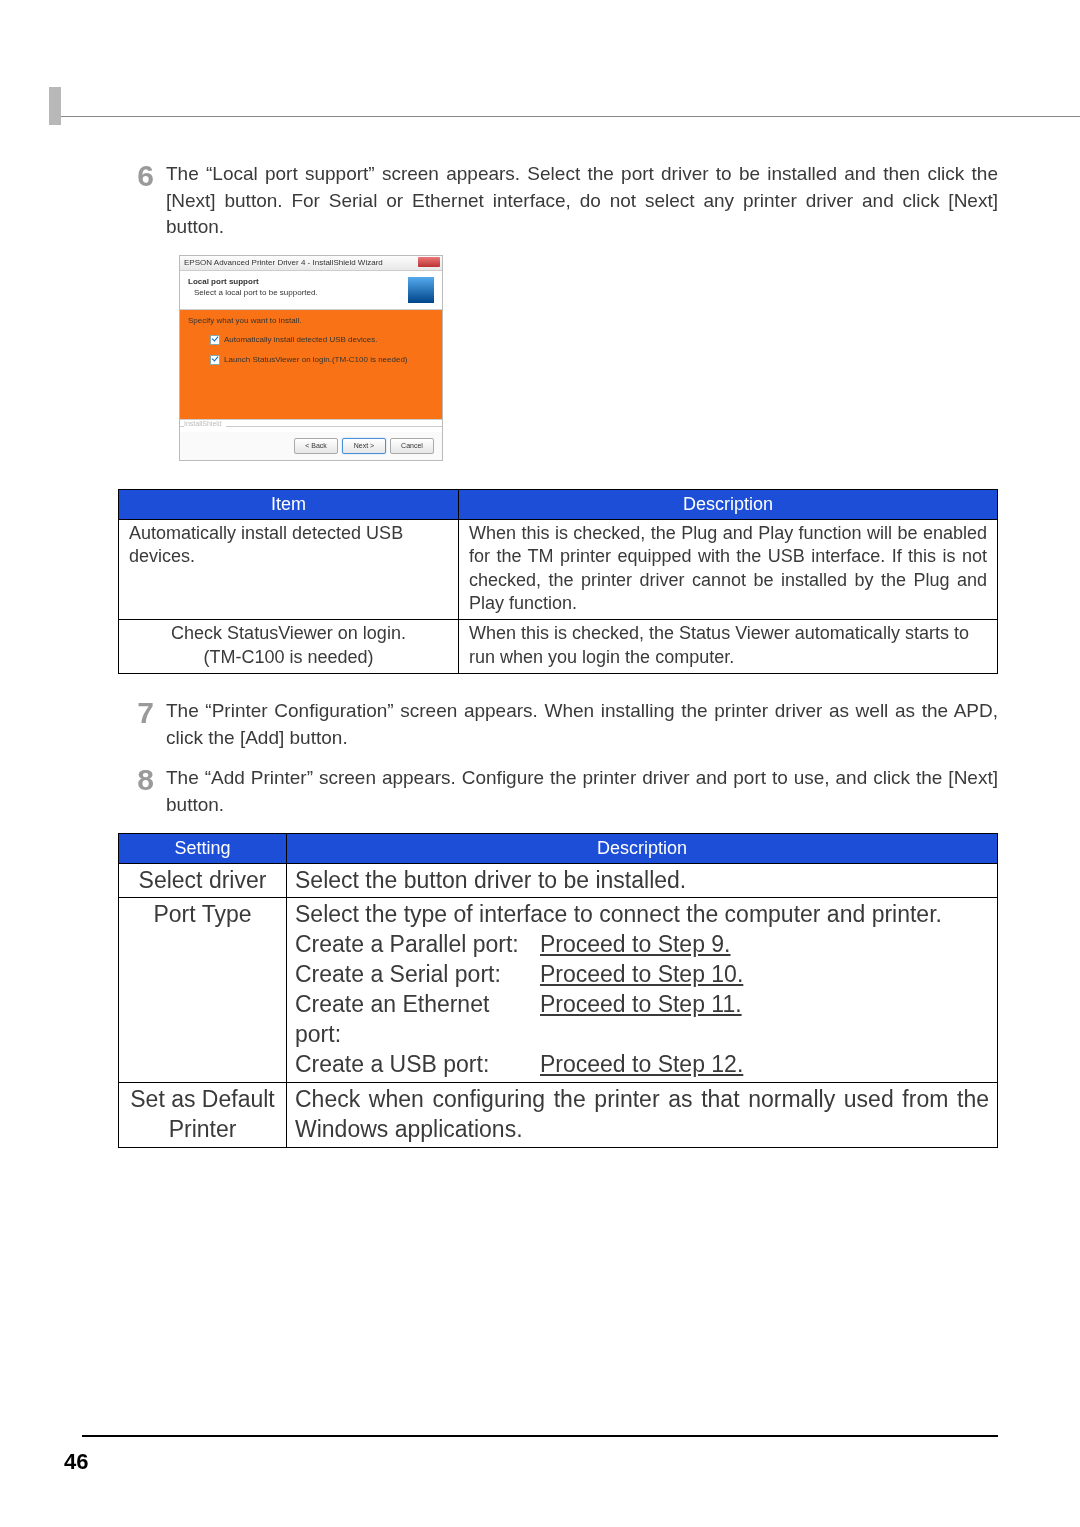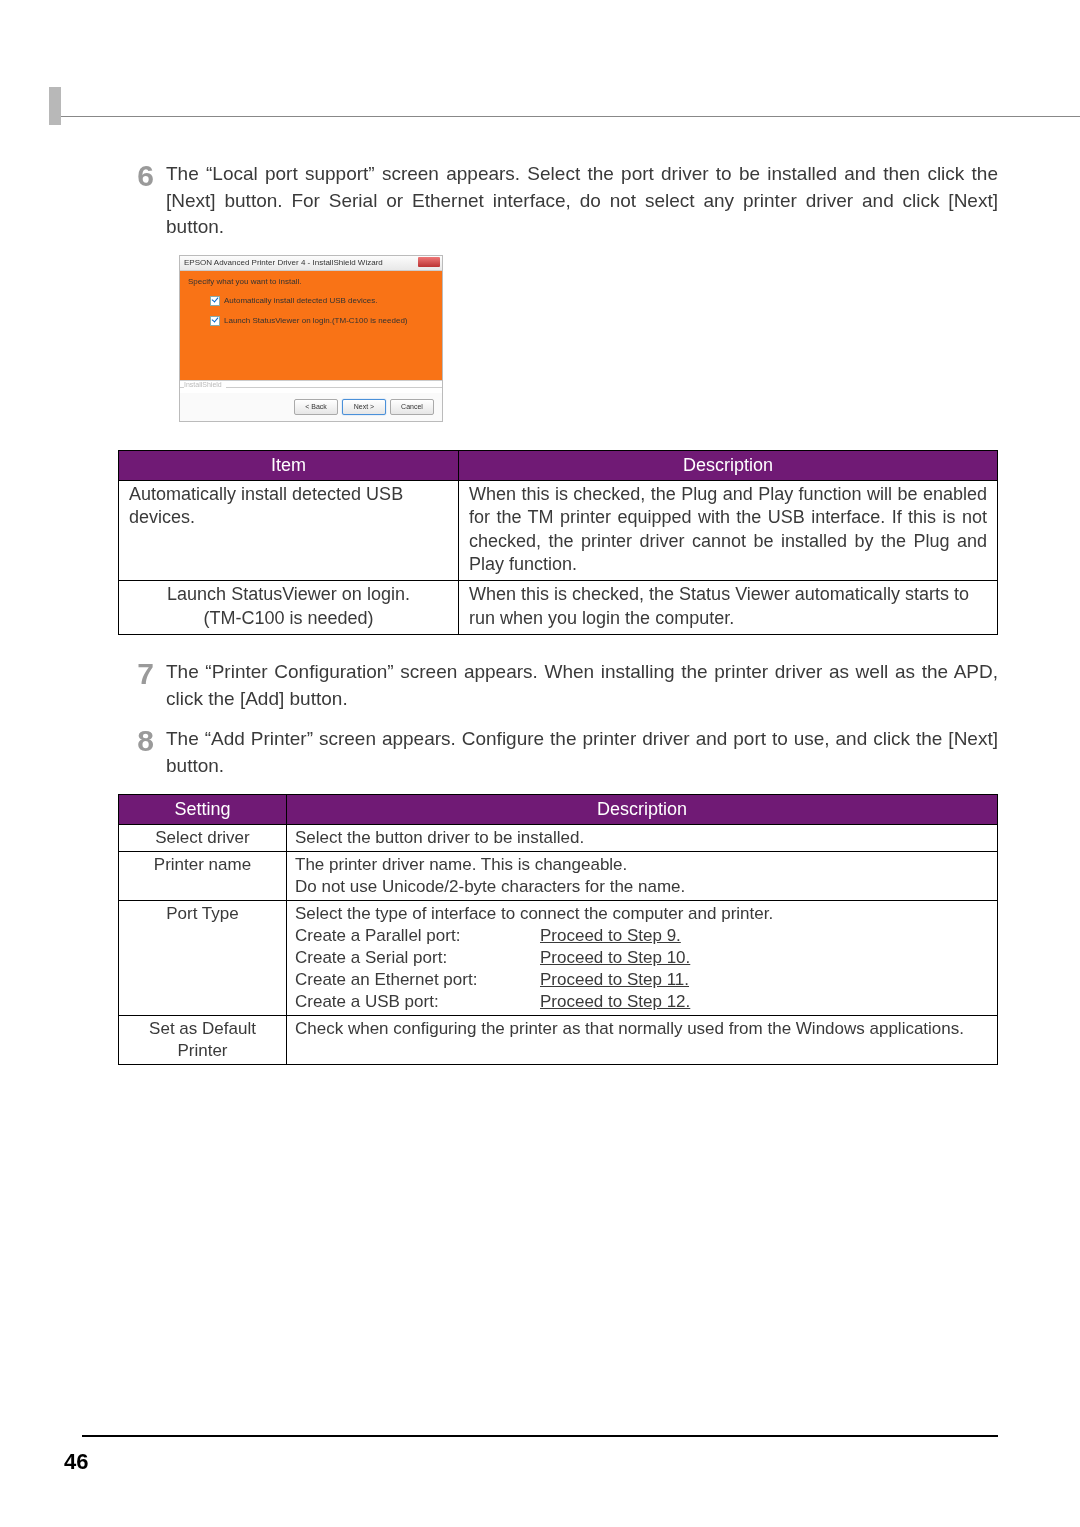--- a/index.html
+++ b/index.html
@@ -190,40 +190,40 @@
   }
 
   table.info {
     border-collapse: collapse;
     width: 100%;
     margin-bottom: 24px;
     font-size: 18px;
     color: #3a3a3a;
   }
   table.info th {
-    background: #701a75;
+    background: #1d4ed8;
     color: #fff;
     font-weight: 400;
     text-align: center;
     padding: 4px 8px;
     border: 1px solid #000;
   }
   table.info td {
     border: 1px solid #000;
     padding: 2px 10px 4px 10px;
     vertical-align: top;
     line-height: 1.3;
   }
   .center { text-align: center; }
   .just { text-align: justify; }
 
   .table1-col1 { width: 340px; }
 
   .table2 tbody td {
-    font-size: 17px;
+    font-size: 23px;
     padding: 2px 8px 2px 8px;
   }
   .table2-col1 { width: 168px; }
   .port-cell-inner { display: flex; }
   .port-left { width: 245px; }
   .port-right { flex: 1; text-decoration: underline; }
 
   .bottom-rule {
     border-top: 2px solid #000;
     position: absolute;
@@ -252,20 +252,27 @@
     <div class="step">
       <div class="step-num">6</div>
       <div class="step-body">The “Local port support” screen appears. Select the port driver to be installed and then click the [Next] button. For Serial or Ethernet interface, do not select any printer driver and click [Next] button.</div>
     </div>
 
     <div class="dialog-wrap">
       <div class="dialog">
         <div class="dialog-titlebar">
           <span>EPSON Advanced Printer Driver 4 - InstallShield Wizard</span>
           <div class="dialog-close"></div>
+        </div>
+        <div class="dialog-banner">
+          <div class="dialog-banner-left">
+            <div class="dialog-banner-title">Local port support</div>
+            <div class="dialog-banner-sub">Select a local port to be supported.</div>
+          </div>
+          <div class="dialog-banner-img"></div>
         </div>
         <div class="dialog-body">
           <div class="dialog-specify">Specify what you want to install.</div>
           <div class="dialog-chk-row">
             <div class="dialog-chk"></div>
             <span>Automatically install detected USB devices.</span>
           </div>
           <div class="dialog-chk-row">
             <div class="dialog-chk"></div>
             <span>Launch StatusViewer on login.(TM-C100 is needed)</span>
@@ -294,21 +301,21 @@
           <th>Description</th>
         </tr>
       </thead>
       <tbody>
         <tr>
           <td>Automatically install detected USB devices.</td>
           <td class="just">When this is checked, the Plug and Play function will be enabled for the TM printer equipped with the USB interface. If this is not checked, the printer driver cannot be installed by the Plug and Play function.</td>
         </tr>
         <tr>
           <td class="center">
-            <div>Launch StatusViewer on login.</div>
+            <div>Check StatusViewer on login.</div>
             <div>(TM-C100 is needed)</div>
           </td>
           <td>When this is checked, the Status Viewer automatically starts to run when you login the computer.</td>
         </tr>
       </tbody>
     </table>
 
     <div class="step">
       <div class="step-num">7</div>
       <div class="step-body">The “Printer Configuration” screen appears. When installing the printer driver as well as the APD, click the [Add] button.</div>
@@ -327,25 +334,20 @@
       <thead>
         <tr>
           <th>Setting</th>
           <th>Description</th>
         </tr>
       </thead>
       <tbody>
         <tr>
           <td class="center">Select driver</td>
           <td>Select the button driver to be installed.</td>
-        </tr>
-        <tr>
-          <td class="center">Printer name</td>
-          <td style="white-space:pre-line;">The printer driver name. This is changeable.
-Do not use Unicode/2-byte characters for the name.</td>
         </tr>
         <tr>
           <td class="center">Port Type</td>
           <td>
             <div>Select the type of interface to connect the computer and printer.</div>
             <div class="port-cell-inner">
               <div class="port-left">Create a Parallel port:</div>
               <div class="port-right">Proceed to Step 9.</div>
             </div>
             <div class="port-cell-inner">

